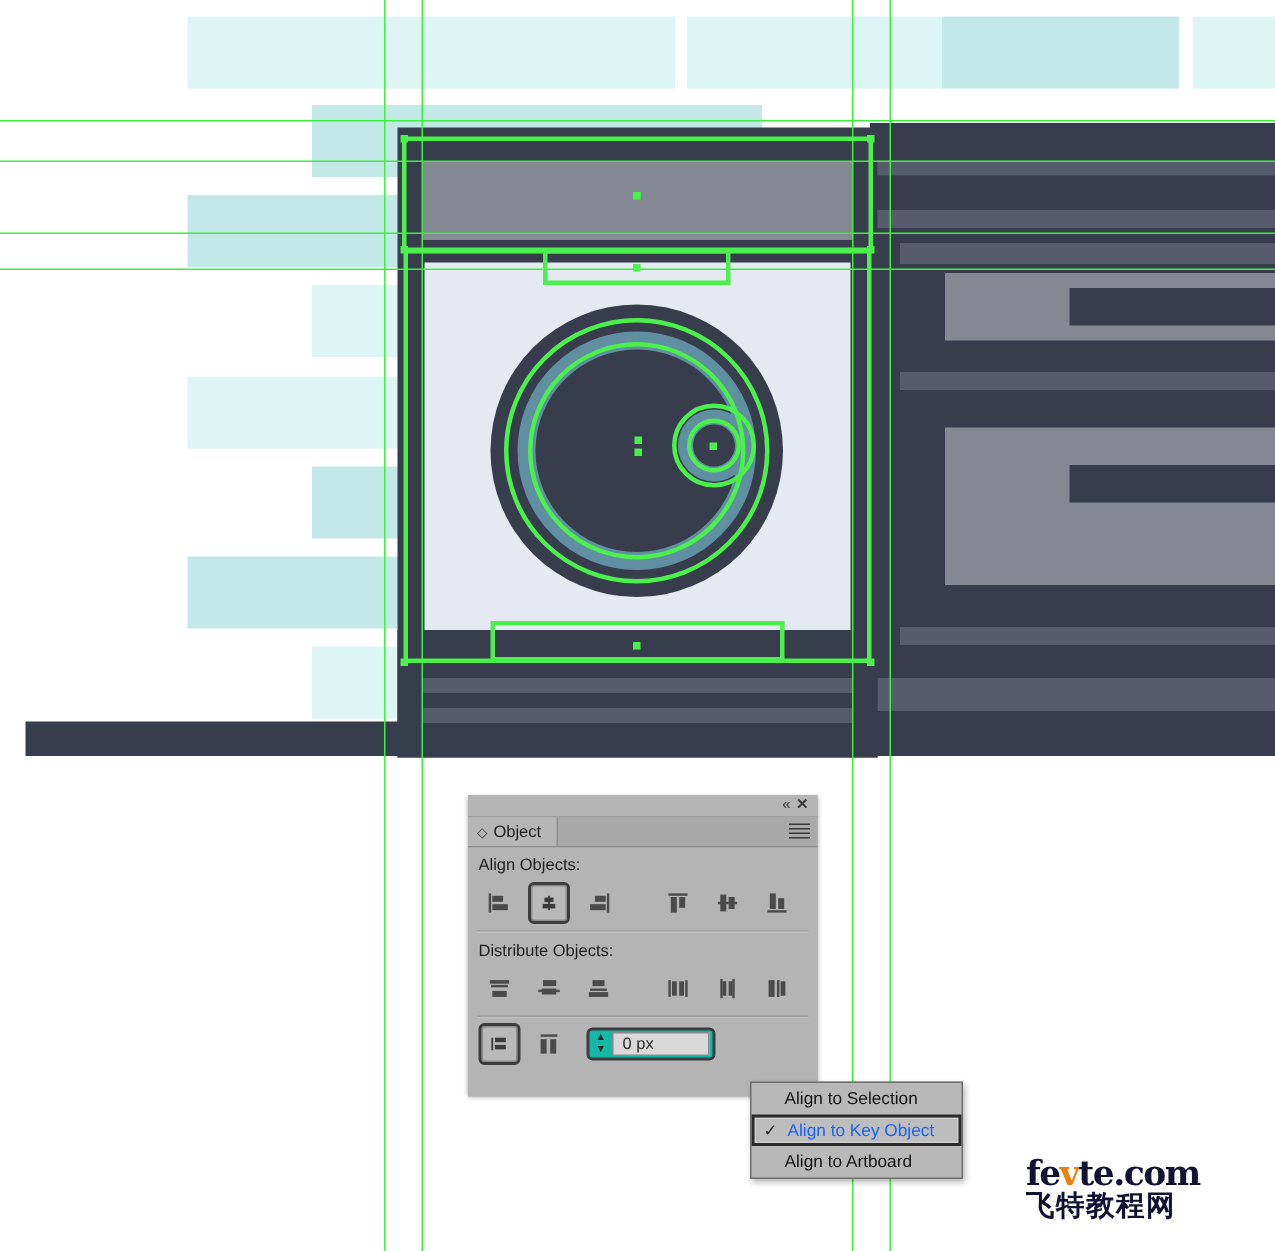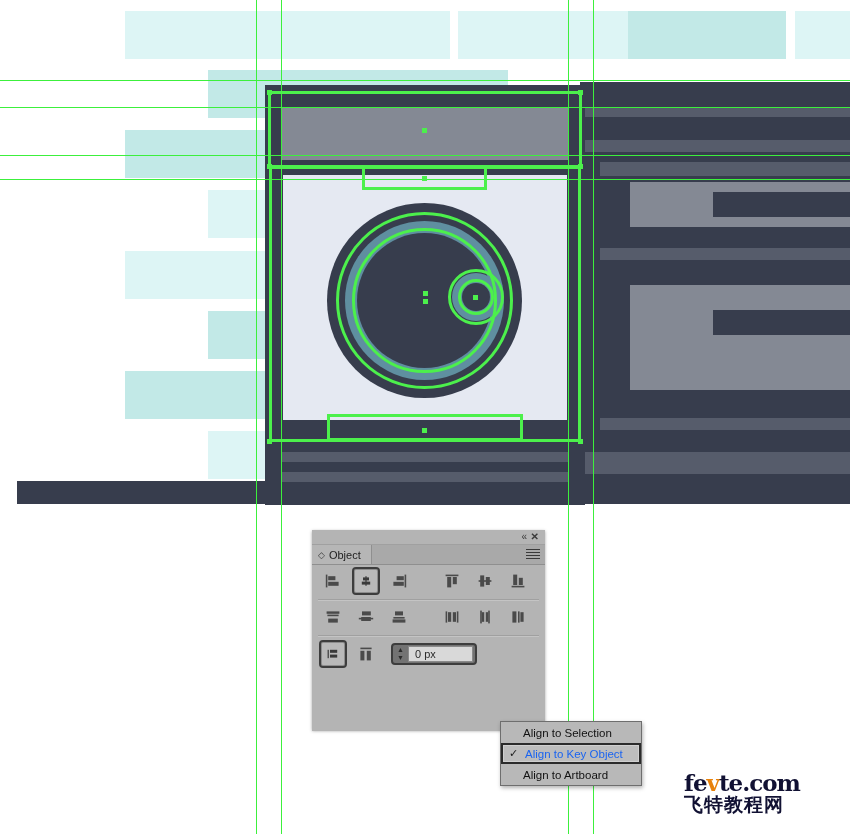--- a/index.html
+++ b/index.html
@@ -63,21 +63,21 @@
   }
   .abtn.sel-btn{
     border:2px solid #3d3d3d;border-radius:4px;background:#b9b9b9;
     box-shadow:inset 0 0 0 1px #8d8d8d;
   }
   .divider{height:1px;background:#a0a0a0;border-bottom:1px solid #c4c4c4;margin:2px 6px 0 6px;}
 
   .spacing-row{display:flex;align-items:center;padding-left:7px;height:34px;}
   .stepper{
     display:flex;align-items:center;height:22px;width:86px;margin-left:6px;
-    border:2px solid #3d3d3d;border-radius:4px;background:#737373;box-sizing:border-box;
+    border:2px solid #3d3d3d;border-radius:4px;background:#14b8a6;box-sizing:border-box;
   }
   .spin{width:15px;display:flex;flex-direction:column;align-items:center;justify-content:center;gap:2px;color:#2a2a2a;font-size:7px;line-height:6px;}
   .stepval{
     flex:1;height:16px;background:#d9d9d9;border:1px solid #8a8a8a;
     font-size:11px;color:#2b2b2b;display:flex;align-items:center;padding-left:6px;
     margin-right:2px;box-sizing:border-box;
   }
   .alignto{
     position:absolute;right:0;top:118px;width:72px;height:48px;
     border-left:1px solid #9d9d9d;
@@ -212,20 +212,21 @@
       <div class="panel-menu">
         <i></i>
           <i></i>
           <i></i>
           <i></i>
       </div>
     </div>
 
     <div class="panel-body">
 
+      <div class="sec-label">Align Objects:</div>
       <div class="icon-row">
 
         <button class="abtn">
           <svg width="20" height="18" viewBox="0 0 20 18">
             <rect x="1" y="1" width="2" height="16" fill="#4a4a4a"></rect>
             <rect x="4" y="3" width="9" height="5" fill="#4a4a4a"></rect>
             <rect x="4" y="10" width="13" height="5" fill="#4a4a4a"></rect>
           </svg>
         </button>
 
@@ -267,20 +268,21 @@
           <svg width="20" height="18" viewBox="0 0 20 18">
             <rect x="2" y="15" width="16" height="2" fill="#4a4a4a"></rect>
             <rect x="4" y="1" width="5" height="13" fill="#4a4a4a"></rect>
             <rect x="11" y="5" width="5" height="9" fill="#4a4a4a"></rect>
           </svg>
         </button>
       </div>
 
       <div class="divider"></div>
 
+      <div class="sec-label">Distribute Objects:</div>
       <div class="icon-row">
 
         <button class="abtn">
           <svg width="20" height="18" viewBox="0 0 20 18">
             <rect x="2" y="2" width="16" height="3" fill="#4a4a4a"></rect>
             <rect x="3" y="6" width="14" height="2" fill="#4a4a4a"></rect>
             <rect x="4" y="11" width="12" height="5" fill="#4a4a4a"></rect>
           </svg>
         </button>
 

